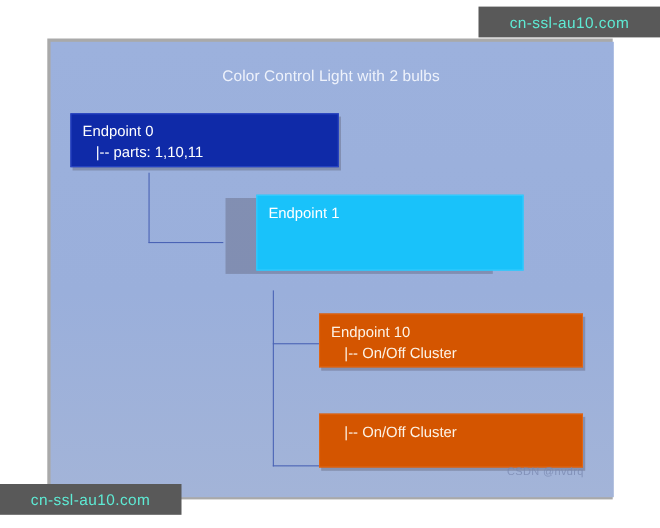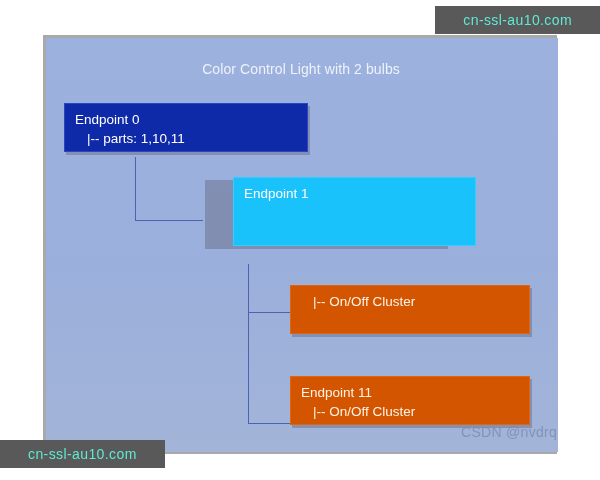--- a/index.html
+++ b/index.html
@@ -112,21 +112,21 @@
     top: 6px;
   }
   .watermark-bottom {
     left: 0px;
     top: 440px;
   }
   .watermark-faint {
     position: absolute;
     left: 461px;
     top: 424px;
-    font-size: 14px;
+    font-size: 10px;
     color: rgba(120, 135, 175, 0.75);
     white-space: nowrap;
     letter-spacing: 0.3px;
   }
 </style>
 </head>
 <body>
 
 <div id="canvas">
 
@@ -148,26 +148,26 @@
       <span class="node-line indent">|-- parts: 1,10,11</span>
     </div>
 
     <div class="node-shadow" style="left:159px; top:142px; width:243px; height:69px;"></div>
     <div class="node node-ep1" style="left:157px; top:139px; width:243px; height:69px;margin-left:30px;">
       <span class="node-line">Endpoint 1</span>
     </div>
 
     <div class="node-shadow" style="left:246px; top:250px; width:240px; height:49px;"></div>
     <div class="node node-ep-bulb" style="left:244px; top:247px; width:240px; height:49px;">
+      <span class="node-line">Endpoint 10</span>
       <span class="node-line indent">|-- On/Off Cluster</span>
     </div>
 
     <div class="node-shadow" style="left:246px; top:341px; width:240px; height:49px;"></div>
     <div class="node node-ep-bulb" style="left:244px; top:338px; width:240px; height:49px;">
-      <span class="node-line">Endpoint 11</span>
       <span class="node-line indent">|-- On/Off Cluster</span>
     </div>
 
   </div>
 
   <div class="watermark-faint">CSDN @nvdrq</div>
 
   <div class="watermark watermark-top">cn-ssl-au10.com</div>
   <div class="watermark watermark-bottom">cn-ssl-au10.com</div>
 

